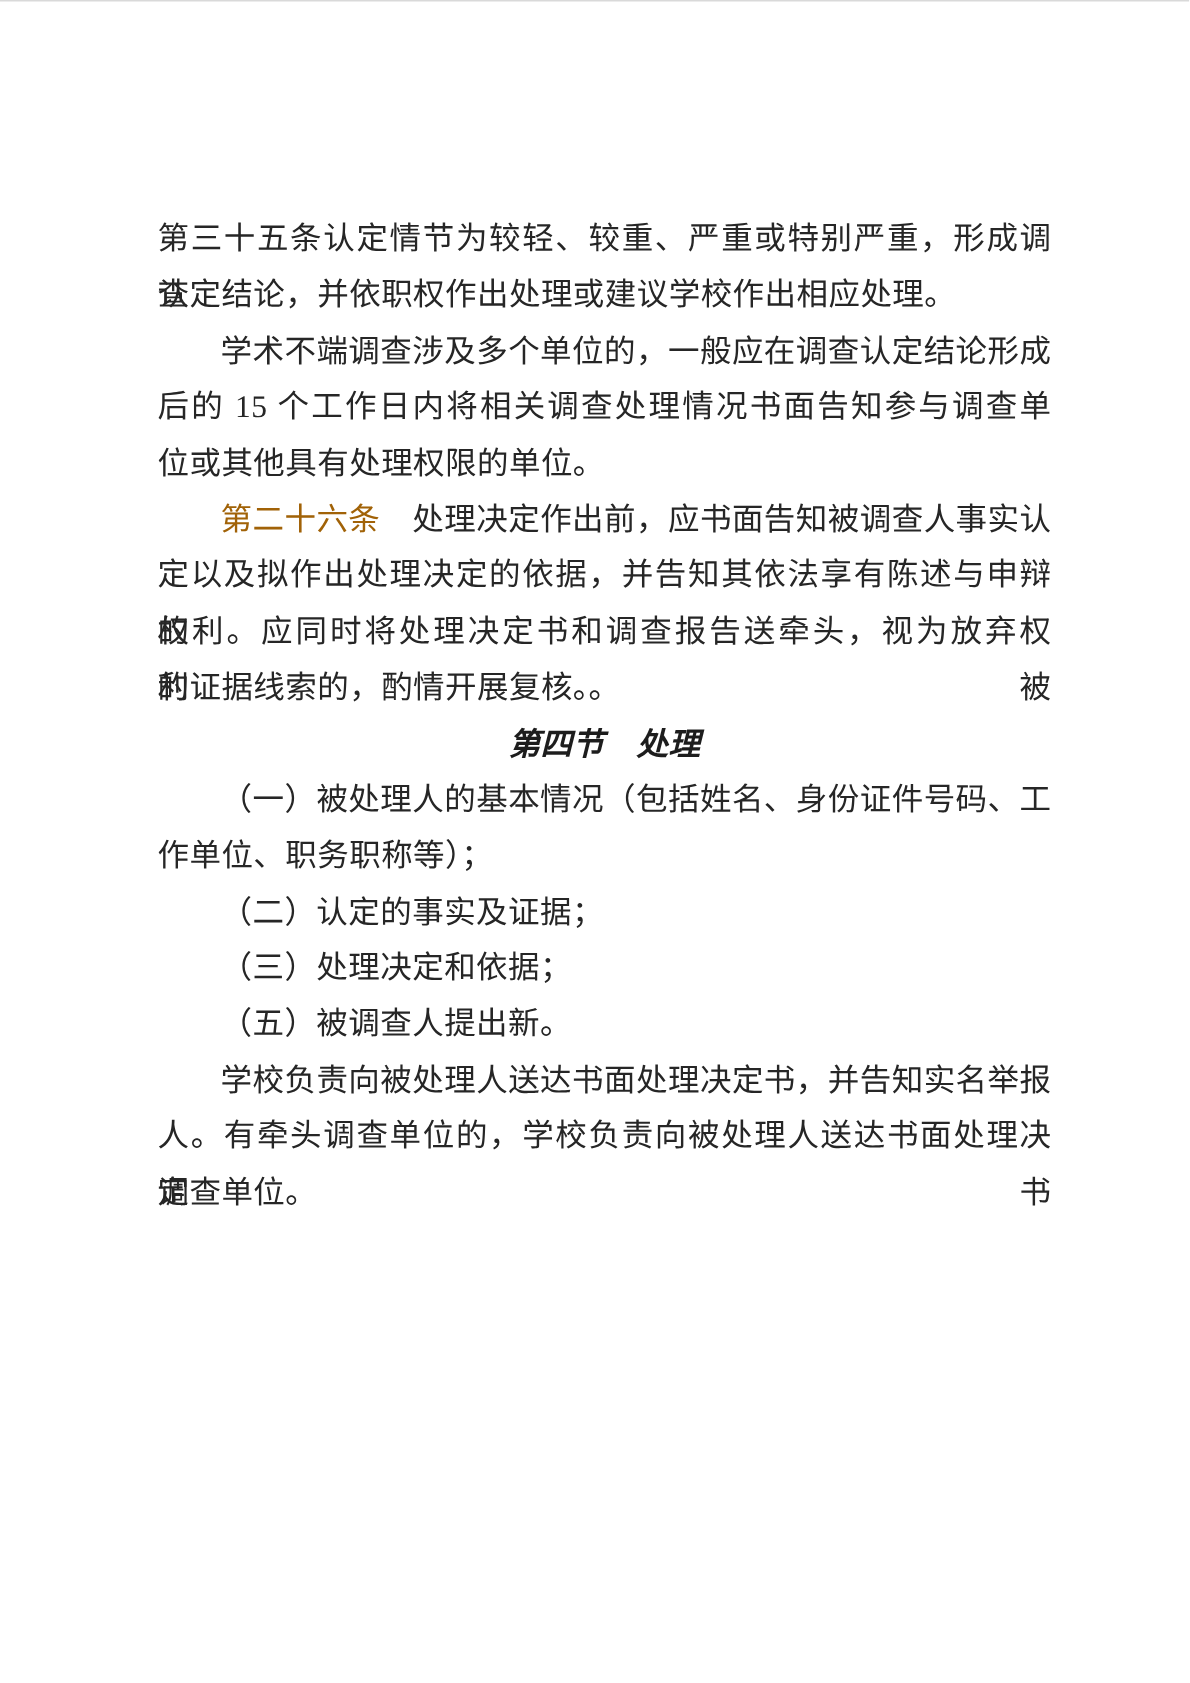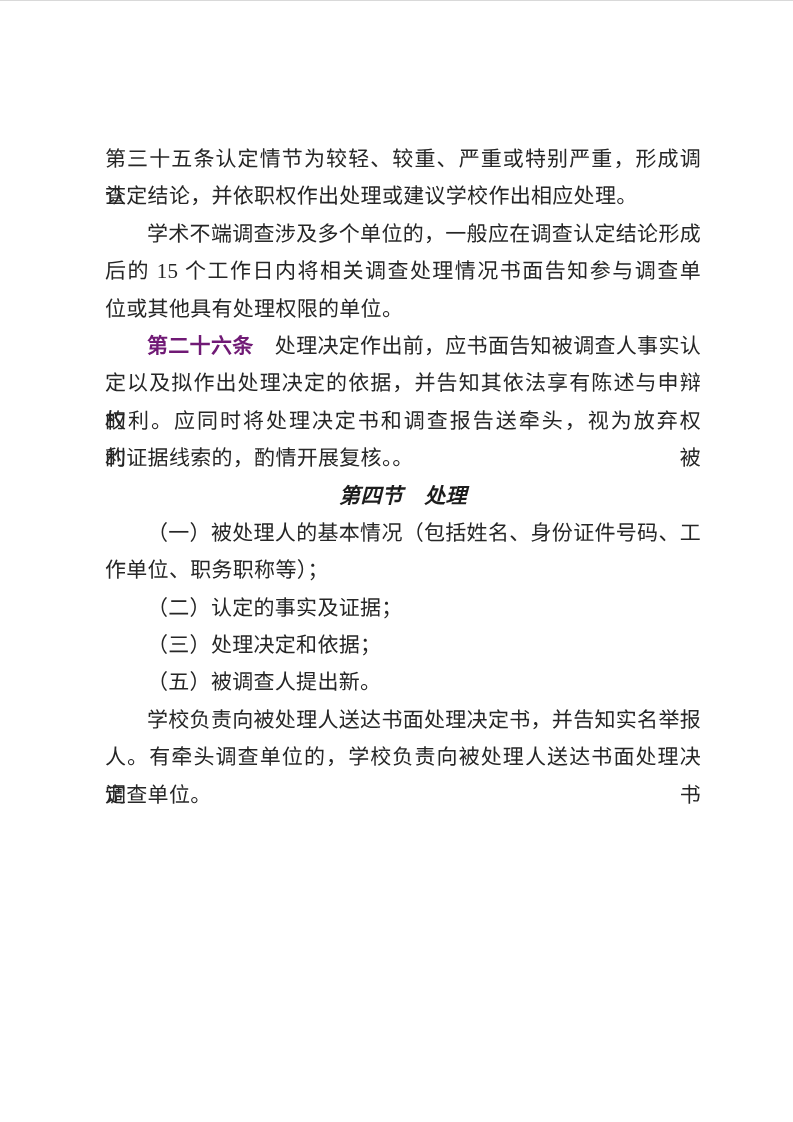--- a/index.html
+++ b/index.html
@@ -48,22 +48,22 @@
   }
   .line.center {
     text-align: center;
     text-align-last: center;
     white-space: normal;
     font-weight: bold;
     color: #1d1d1d;
     font-style: italic;
   }
   .b {
-    font-weight: bold;
-    color: #701a75;
+    font-weight: normal;
+    color: #a16207;
   }
 </style>
 </head>
 <body>
 
 <div class="page">
   <div class="page-top-edge"></div>
 
   <div class="content">
 

